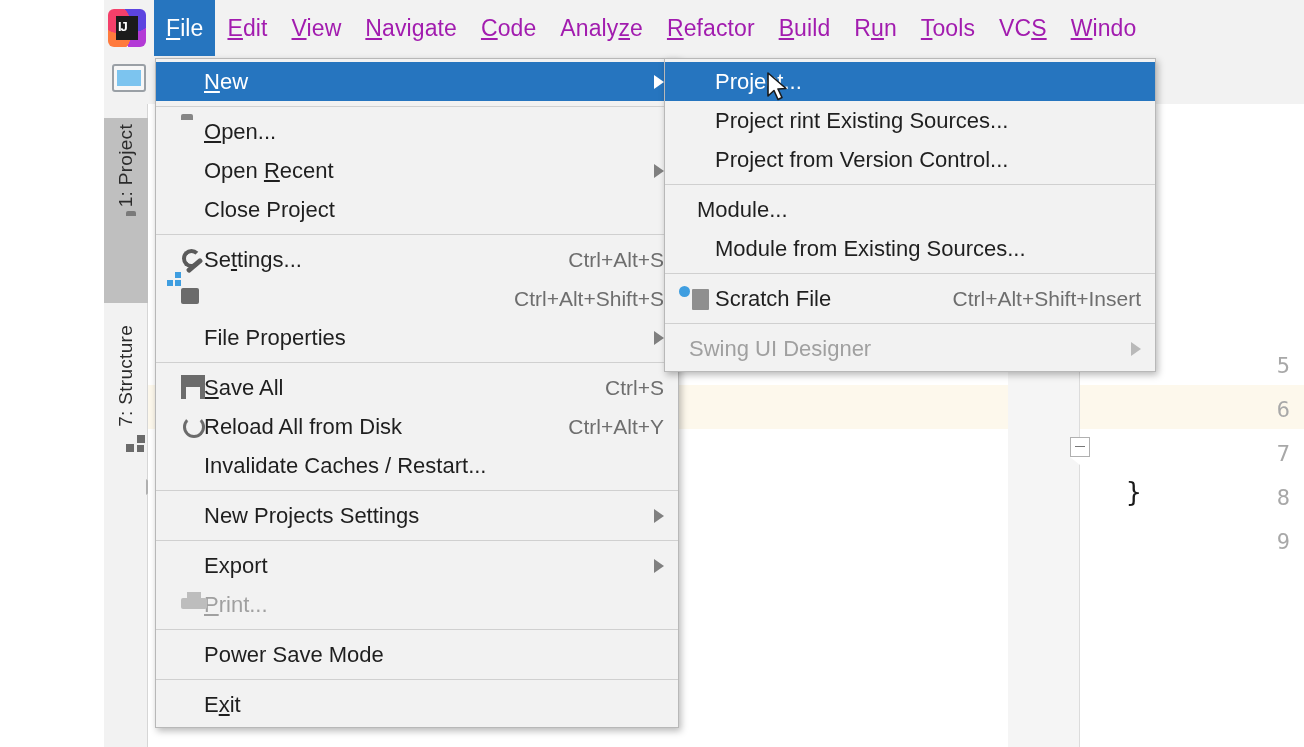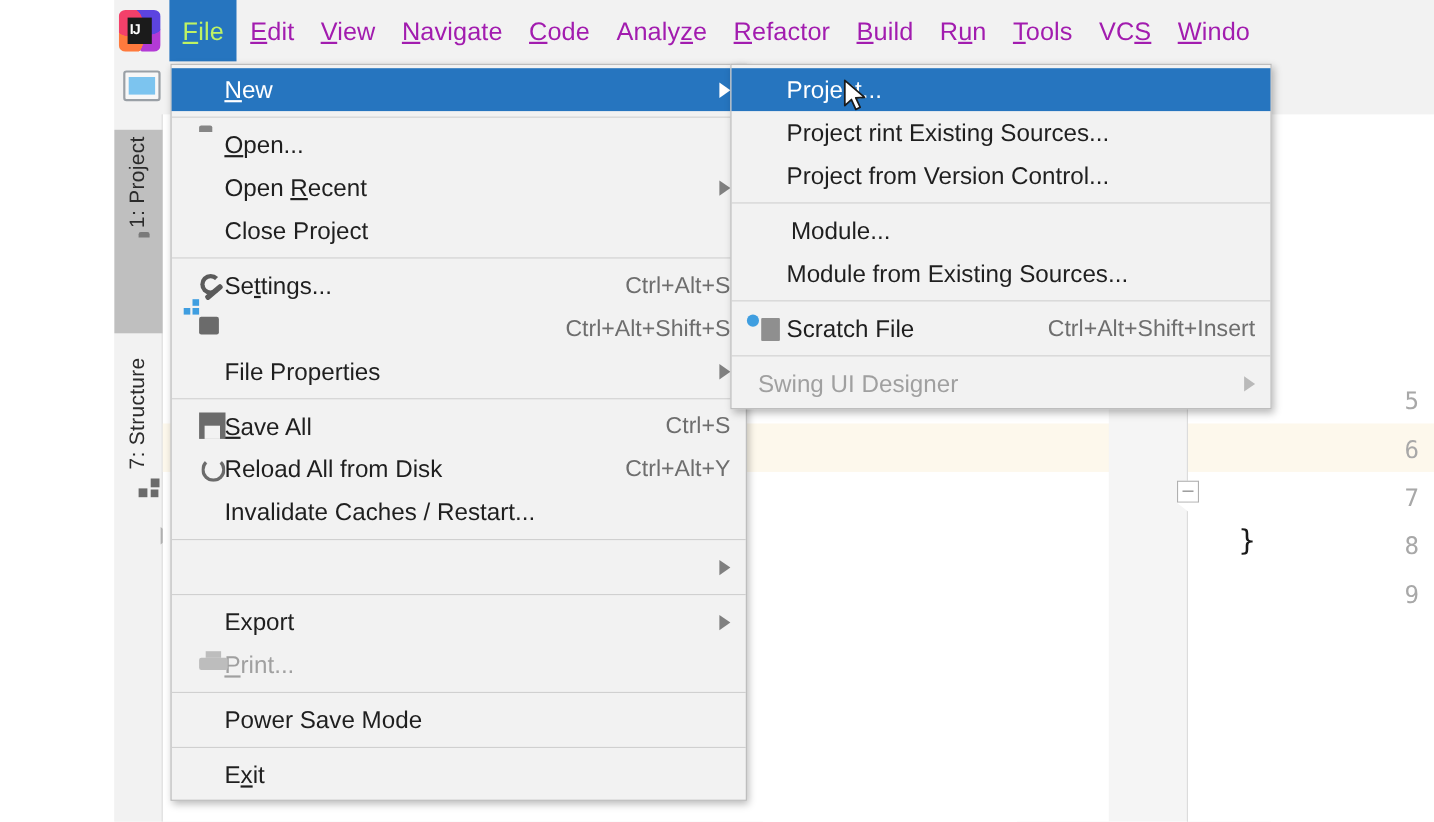--- a/index.html
+++ b/index.html
@@ -46,21 +46,21 @@
     height: 56px;
     padding: 0 12px;
     display: flex; align-items: center;
     font-size: 23px;
     color: #a21caf;
     white-space: nowrap;
     letter-spacing: .1px;
   }
   .menu-item.active {
     background: #2675bf;
-    color: #bef264;
+    color: #ffffff;
   }
   .menu-item u { text-underline-offset: 2px; }
 
   
   .toolbar-strip {
     position: absolute; left: 104px; top: 56px;
     width: 1200px; height: 48px;
     background: #f2f2f2;
   }
   .tb-window-icon {
@@ -489,20 +489,21 @@
       <span class="label">Reload All from Disk</span>
       <span class="accel">Ctrl+Alt+Y</span>
     </div>
     <div class="row">
       <span class="label">Invalidate Caches / Restart...</span>
     </div>
 
     <div class="sep"></div>
 
     <div class="row">
+      <span class="label">New Projects Settings</span>
       <span class="arrow"></span>
     </div>
 
     <div class="sep"></div>
 
     <div class="row">
       <span class="label">Export</span>
       <span class="arrow"></span>
     </div>
     <div class="row disabled">
@@ -530,21 +531,21 @@
     </div>
     <div class="row" style="padding-left:50px;">
       <span class="label">Project rint Existing Sources...</span>
     </div>
     <div class="row" style="padding-left:50px;">
       <span class="label">Project from Version Control...</span>
     </div>
 
     <div class="sep"></div>
 
-    <div class="row" style="padding-left:54px;">
+    <div class="row" style="padding-left:32px;">
       <span class="label">Module...</span>
     </div>
     <div class="row" style="padding-left:50px;">
       <span class="label">Module from Existing Sources...</span>
     </div>
 
     <div class="sep"></div>
 
     <div class="row" style="padding-left:50px;">
       <span class="ricon">

